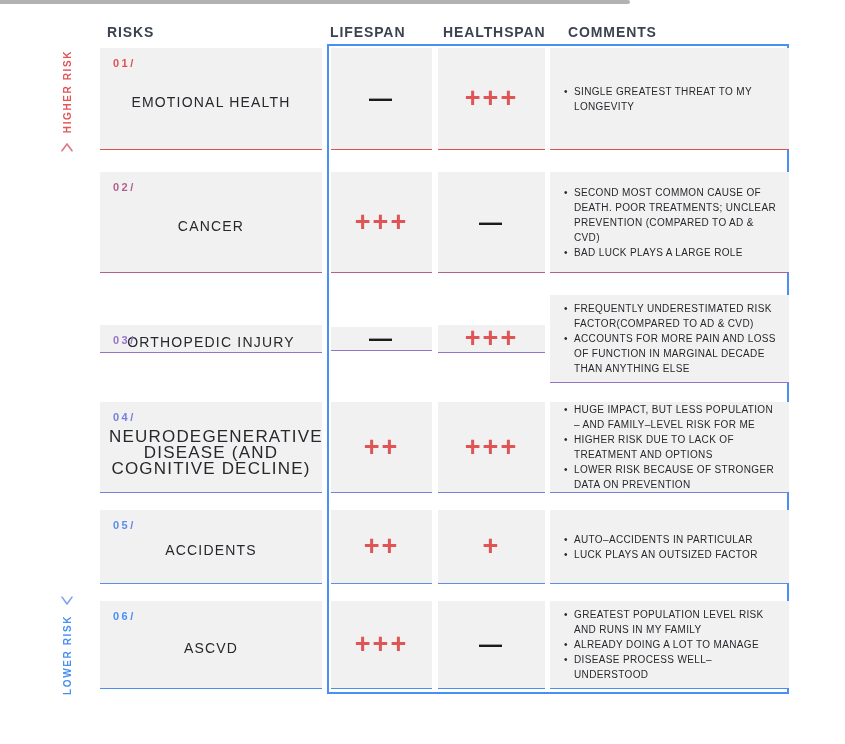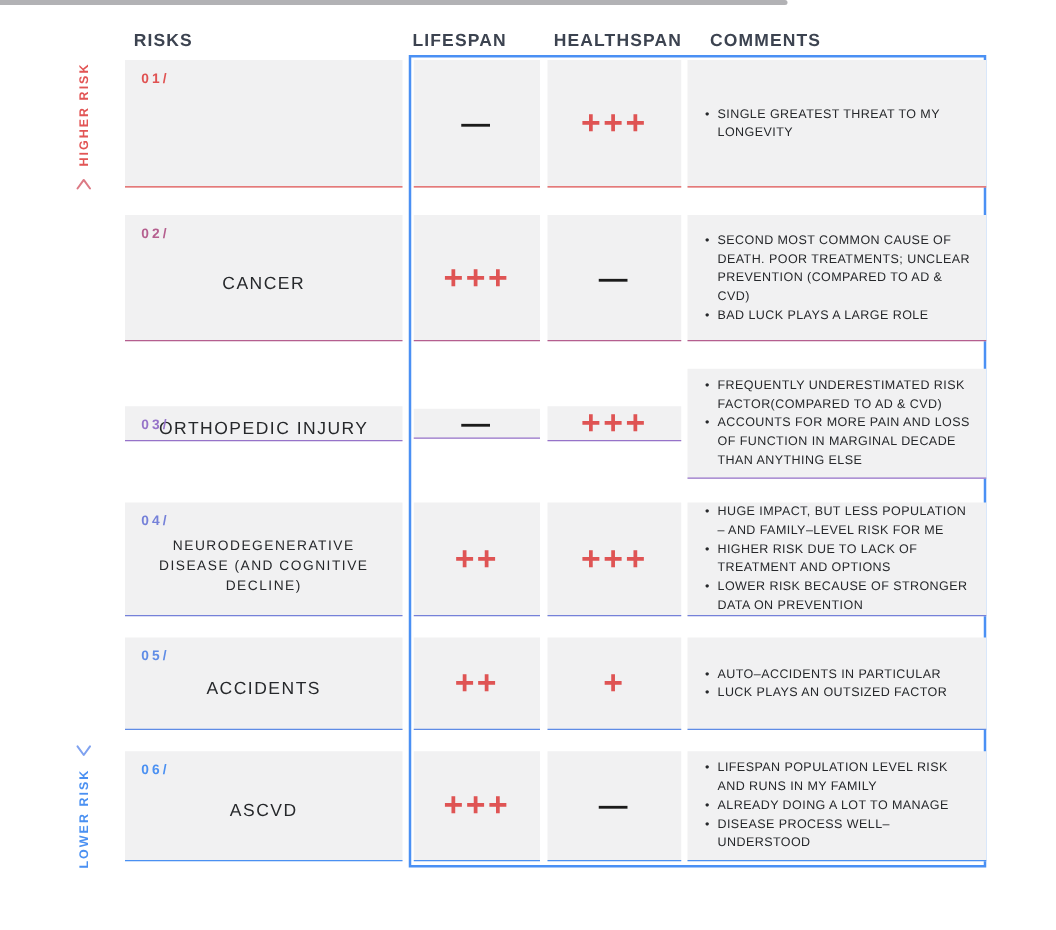--- a/index.html
+++ b/index.html
@@ -31,21 +31,21 @@
   .row:nth-child(6){height:88px;}
 
   .card{background:#f1f1f2;border-bottom:1px solid #6d28d9;box-sizing:border-box;position:relative;}
   .risk-card{width:222px;display:flex;align-items:center;justify-content:center;text-align:center;}
   .lifespan-card{width:101px;margin-left:9px;display:flex;align-items:center;justify-content:center;}
   .healthspan-card{width:107px;margin-left:6px;display:flex;align-items:center;justify-content:center;}
   .comments-card{width:239px;margin-left:5px;display:flex;align-items:center;}
 
   .risk-num{position:absolute;left:13px;top:9px;font-size:11px;font-weight:700;letter-spacing:2.5px;}
   .risk-title{font-size:14px;font-weight:500;letter-spacing:1.2px;color:#26282b;max-width:204px;margin-top:8px;line-height:19px;}
-  .row:nth-child(4) .risk-title{font-size:11px;line-height:16px;margin-top:12px;}
+  .row:nth-child(4) .risk-title{font-size:17px;line-height:16px;margin-top:12px;}
 
   .symbol{font-weight:700;font-size:27px;letter-spacing:2px;line-height:1;}
   .symbol.minus{font-size:23px;}
 
   .comments-list{list-style:none;margin:0;padding:6px 8px 6px 14px;}
   .comments-list li{font-size:10px;line-height:15px;letter-spacing:0.35px;color:#26282b;font-weight:500;
                     padding-left:10px;position:relative;}
   .comments-list li::before{content:"\2022";position:absolute;left:0;top:0;}
 </style>
 </head>
@@ -75,20 +75,21 @@
     </svg>
     <span class="axis-label bottom" style="color: rgb(74, 144, 242);">LOWER RISK</span>
   </div>
 
   <div class="blue-box" style="border-color: rgb(74, 144, 244);"></div>
 
   <div class="rows">
     <div class="row">
       <div class="card risk-card" style="border-bottom-color: rgb(224, 82, 82);">
         <span class="risk-num" style="color: rgb(224, 82, 82);">01/</span>
+        <span class="risk-title">EMOTIONAL HEALTH</span>
       </div>
       <div class="card lifespan-card" style="border-bottom-color: rgb(224, 82, 82);">
         <span class="symbol minus" style="color: rgb(27, 27, 27);">—</span>
       </div>
       <div class="card healthspan-card" style="border-bottom-color: rgb(224, 82, 82);">
         <span class="symbol plus" style="color: rgb(223, 84, 84);">+++</span>
       </div>
       <div class="card comments-card" style="border-bottom-color: rgb(224, 82, 82);">
         <ul class="comments-list">
             <li>SINGLE GREATEST THREAT TO MY LONGEVITY</li>
@@ -179,21 +180,21 @@
         <span class="risk-title">ASCVD</span>
       </div>
       <div class="card lifespan-card" style="border-bottom-color: rgb(74, 144, 242);">
         <span class="symbol plus" style="color: rgb(223, 84, 84);">+++</span>
       </div>
       <div class="card healthspan-card" style="border-bottom-color: rgb(74, 144, 242);">
         <span class="symbol minus" style="color: rgb(27, 27, 27);">—</span>
       </div>
       <div class="card comments-card" style="border-bottom-color: rgb(74, 144, 242);">
         <ul class="comments-list">
-            <li>LIFESPAN POPULATION LEVEL RISK AND RUNS IN MY FAMILY</li>
+            <li>GREATEST POPULATION LEVEL RISK AND RUNS IN MY FAMILY</li>
             <li>ALREADY DOING A LOT TO MANAGE</li>
             <li>DISEASE PROCESS WELL–UNDERSTOOD</li>
           </ul>
       </div>
     </div>
   </div>
 
 </div>
 
 </body></html>

